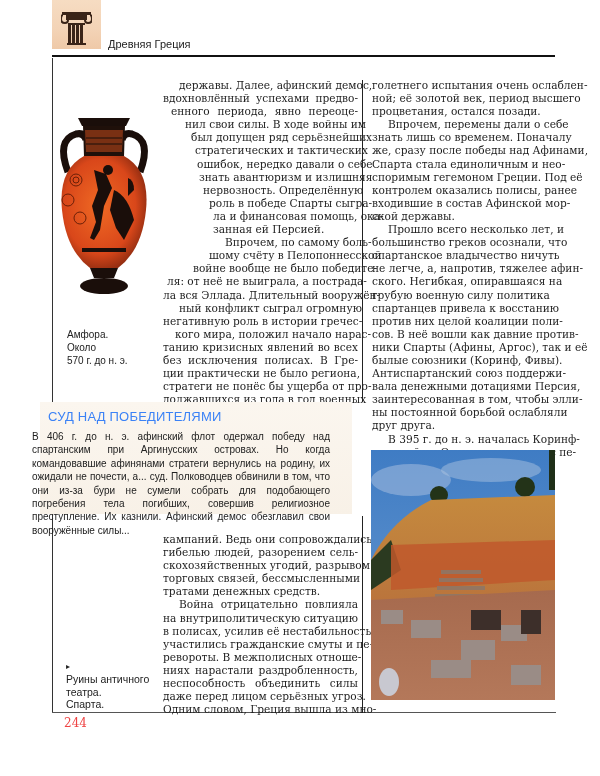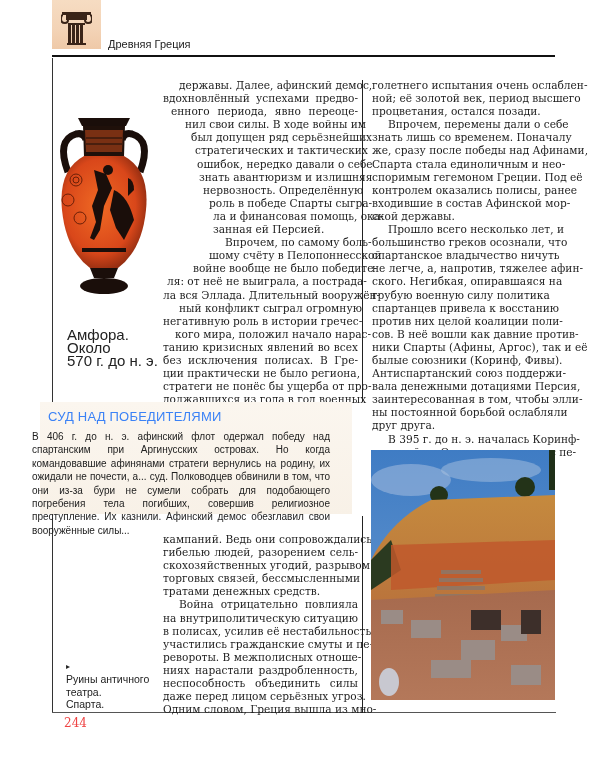--- a/index.html
+++ b/index.html
@@ -21,21 +21,21 @@
   #hdr-rule { left: 52px; top: 55px; width: 503px; height: 2px; background: #111; }
 
   
   #frame-left { left: 52px; top: 58px; width: 1px; height: 655px; background: #333; }
   #frame-bottom { left: 52px; top: 712px; width: 504px; height: 1px; background: #555; }
   #col-divider-top { left: 362px; top: 80px; width: 1px; height: 322px; background: #222; }
   #col-divider-bot { left: 362px; top: 516px; width: 1px; height: 197px; background: #222; }
 
   
   #amphora { left: 54px; top: 110px; width: 100px; height: 195px; }
-  #amphora-caption { left: 67px; top: 328px; font-size: 15px; line-height: 13px; color: #222; }
+  #amphora-caption { left: 67px; top: 328px; font-size: 10px; line-height: 13px; color: #222; }
 
   .col { font-size: 10.6px; line-height: 13.1px; text-align: justify; color: #1e1e1e; }
   .col .line { display: block; text-align-last: justify; white-space: nowrap; }
   .col .line.last { text-align-last: left; }
 
   #col1-top { left: 163px; top: 79px; width: 195px; }
   #col2 { left: 372px; top: 79px; width: 177px; }
   #col1-bot { left: 163px; top: 533px; width: 195px; }
 
   

